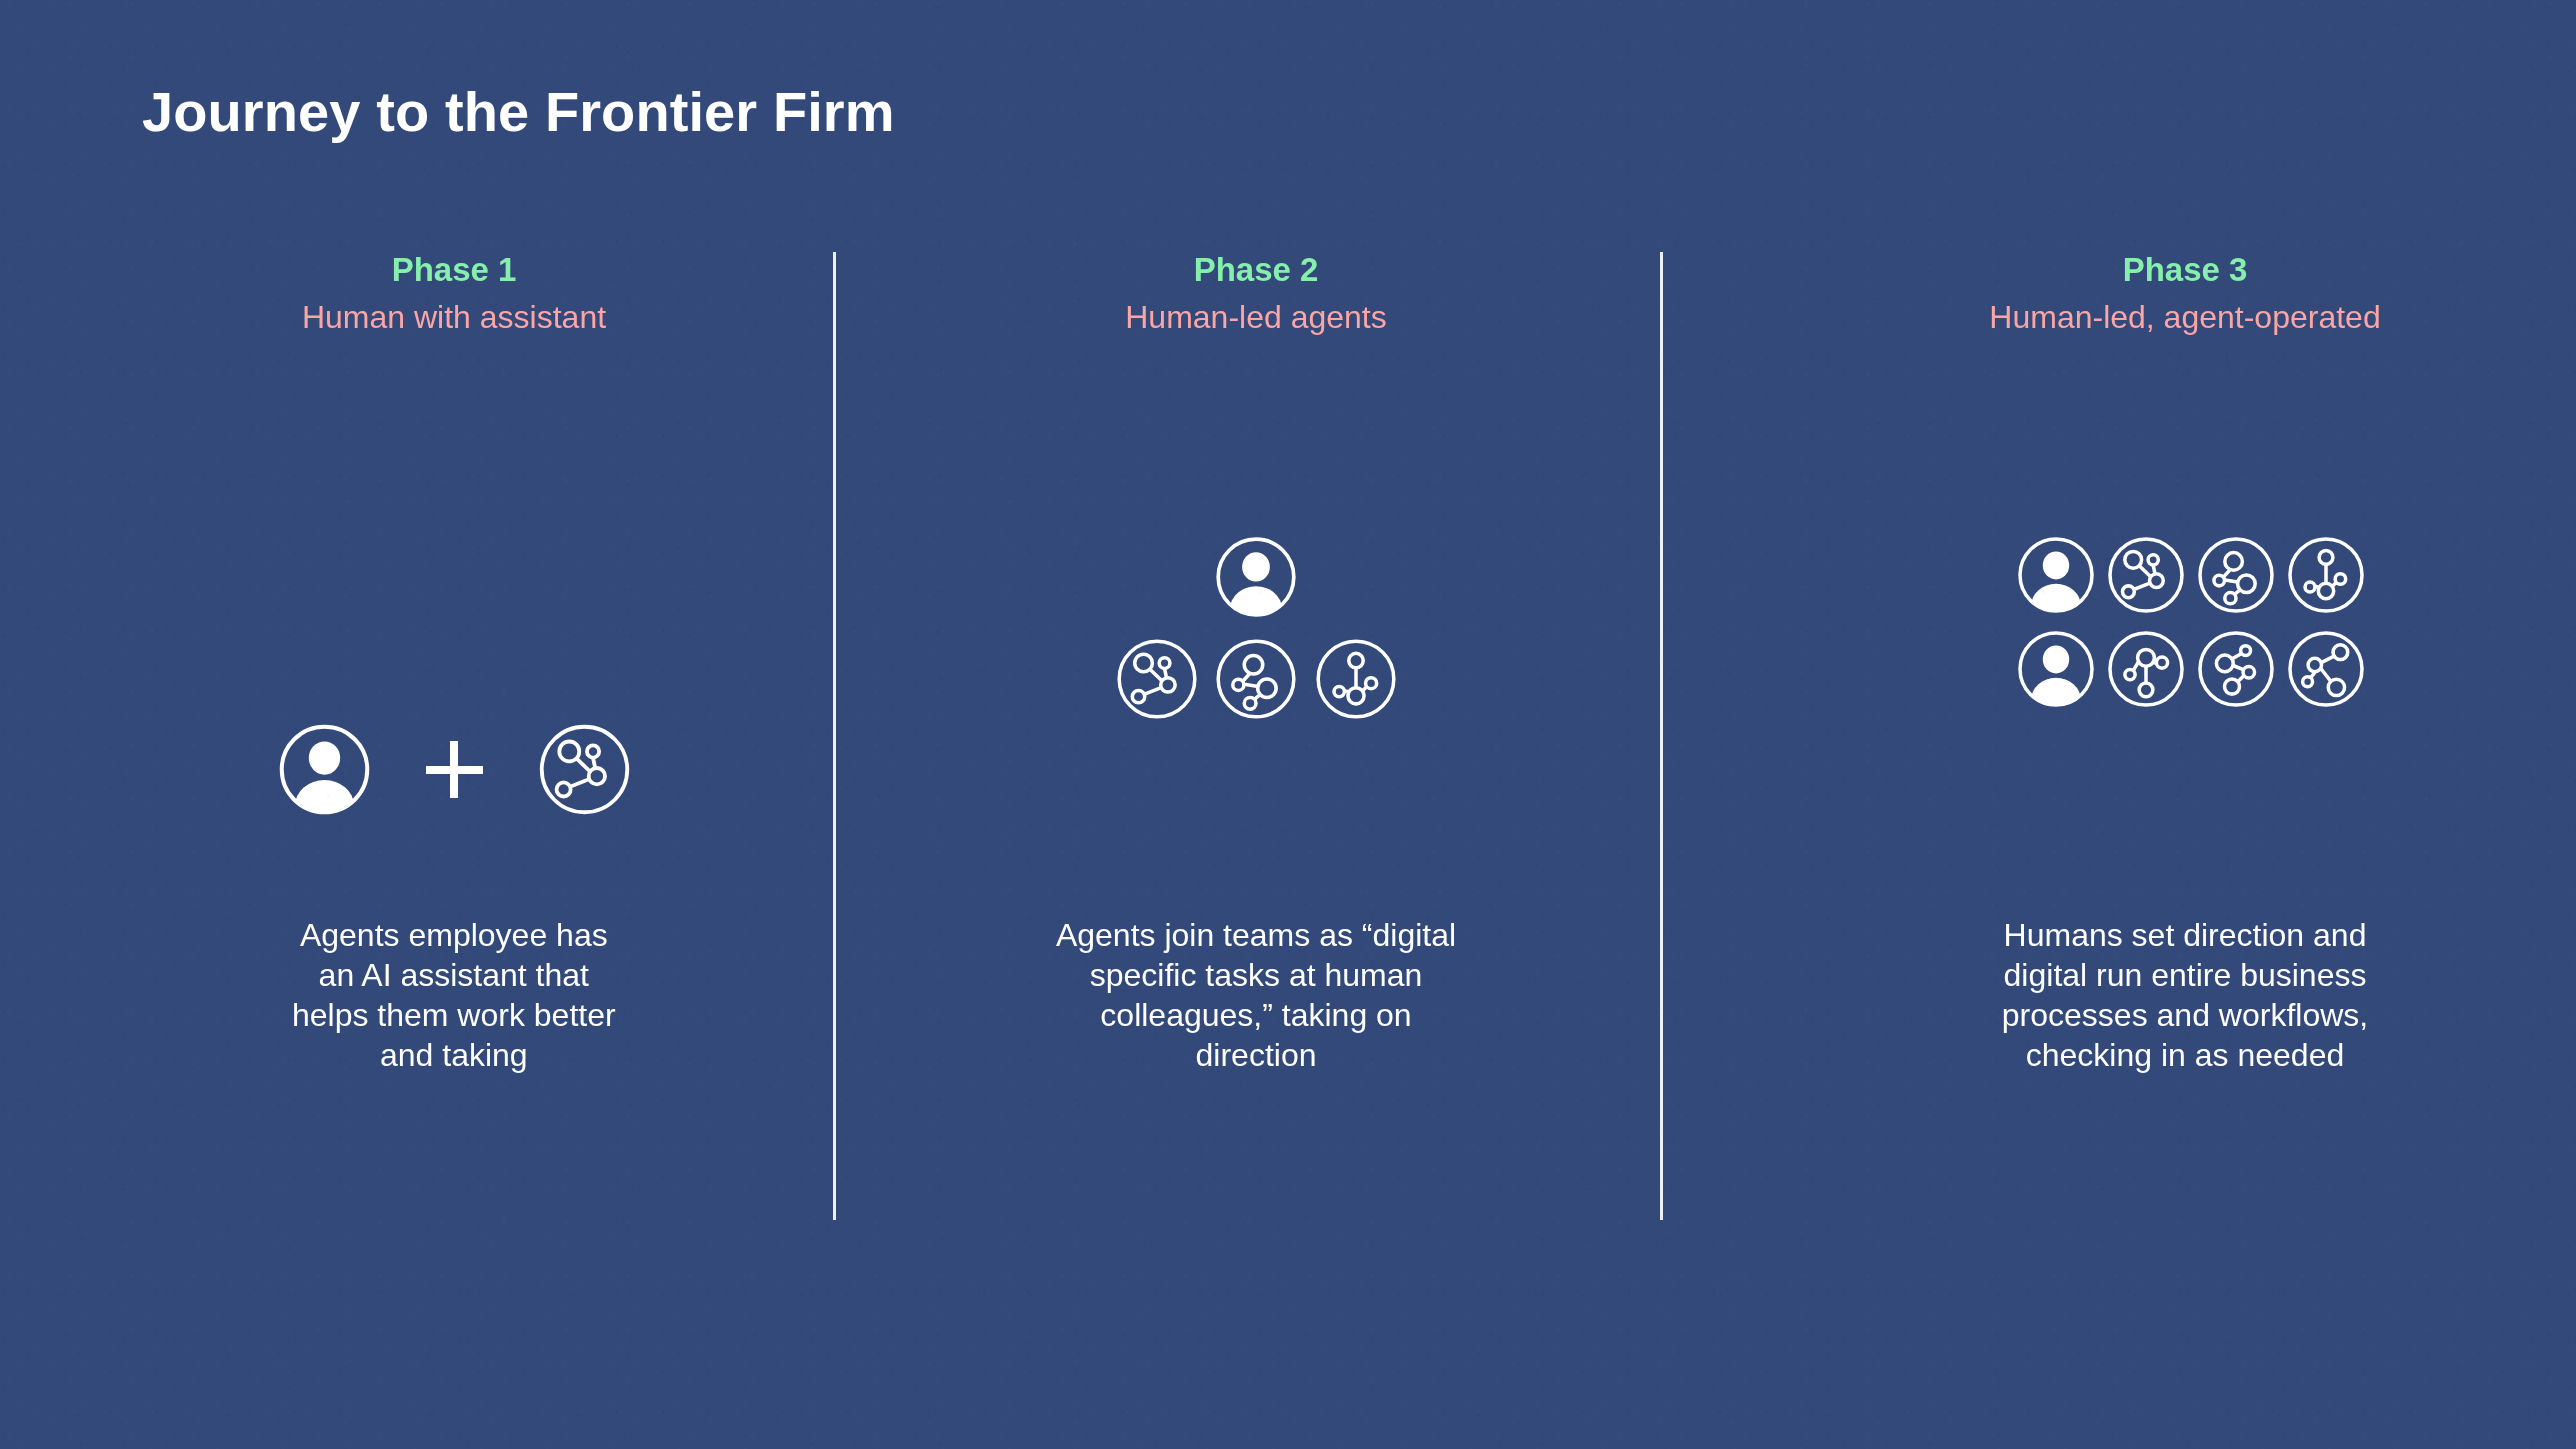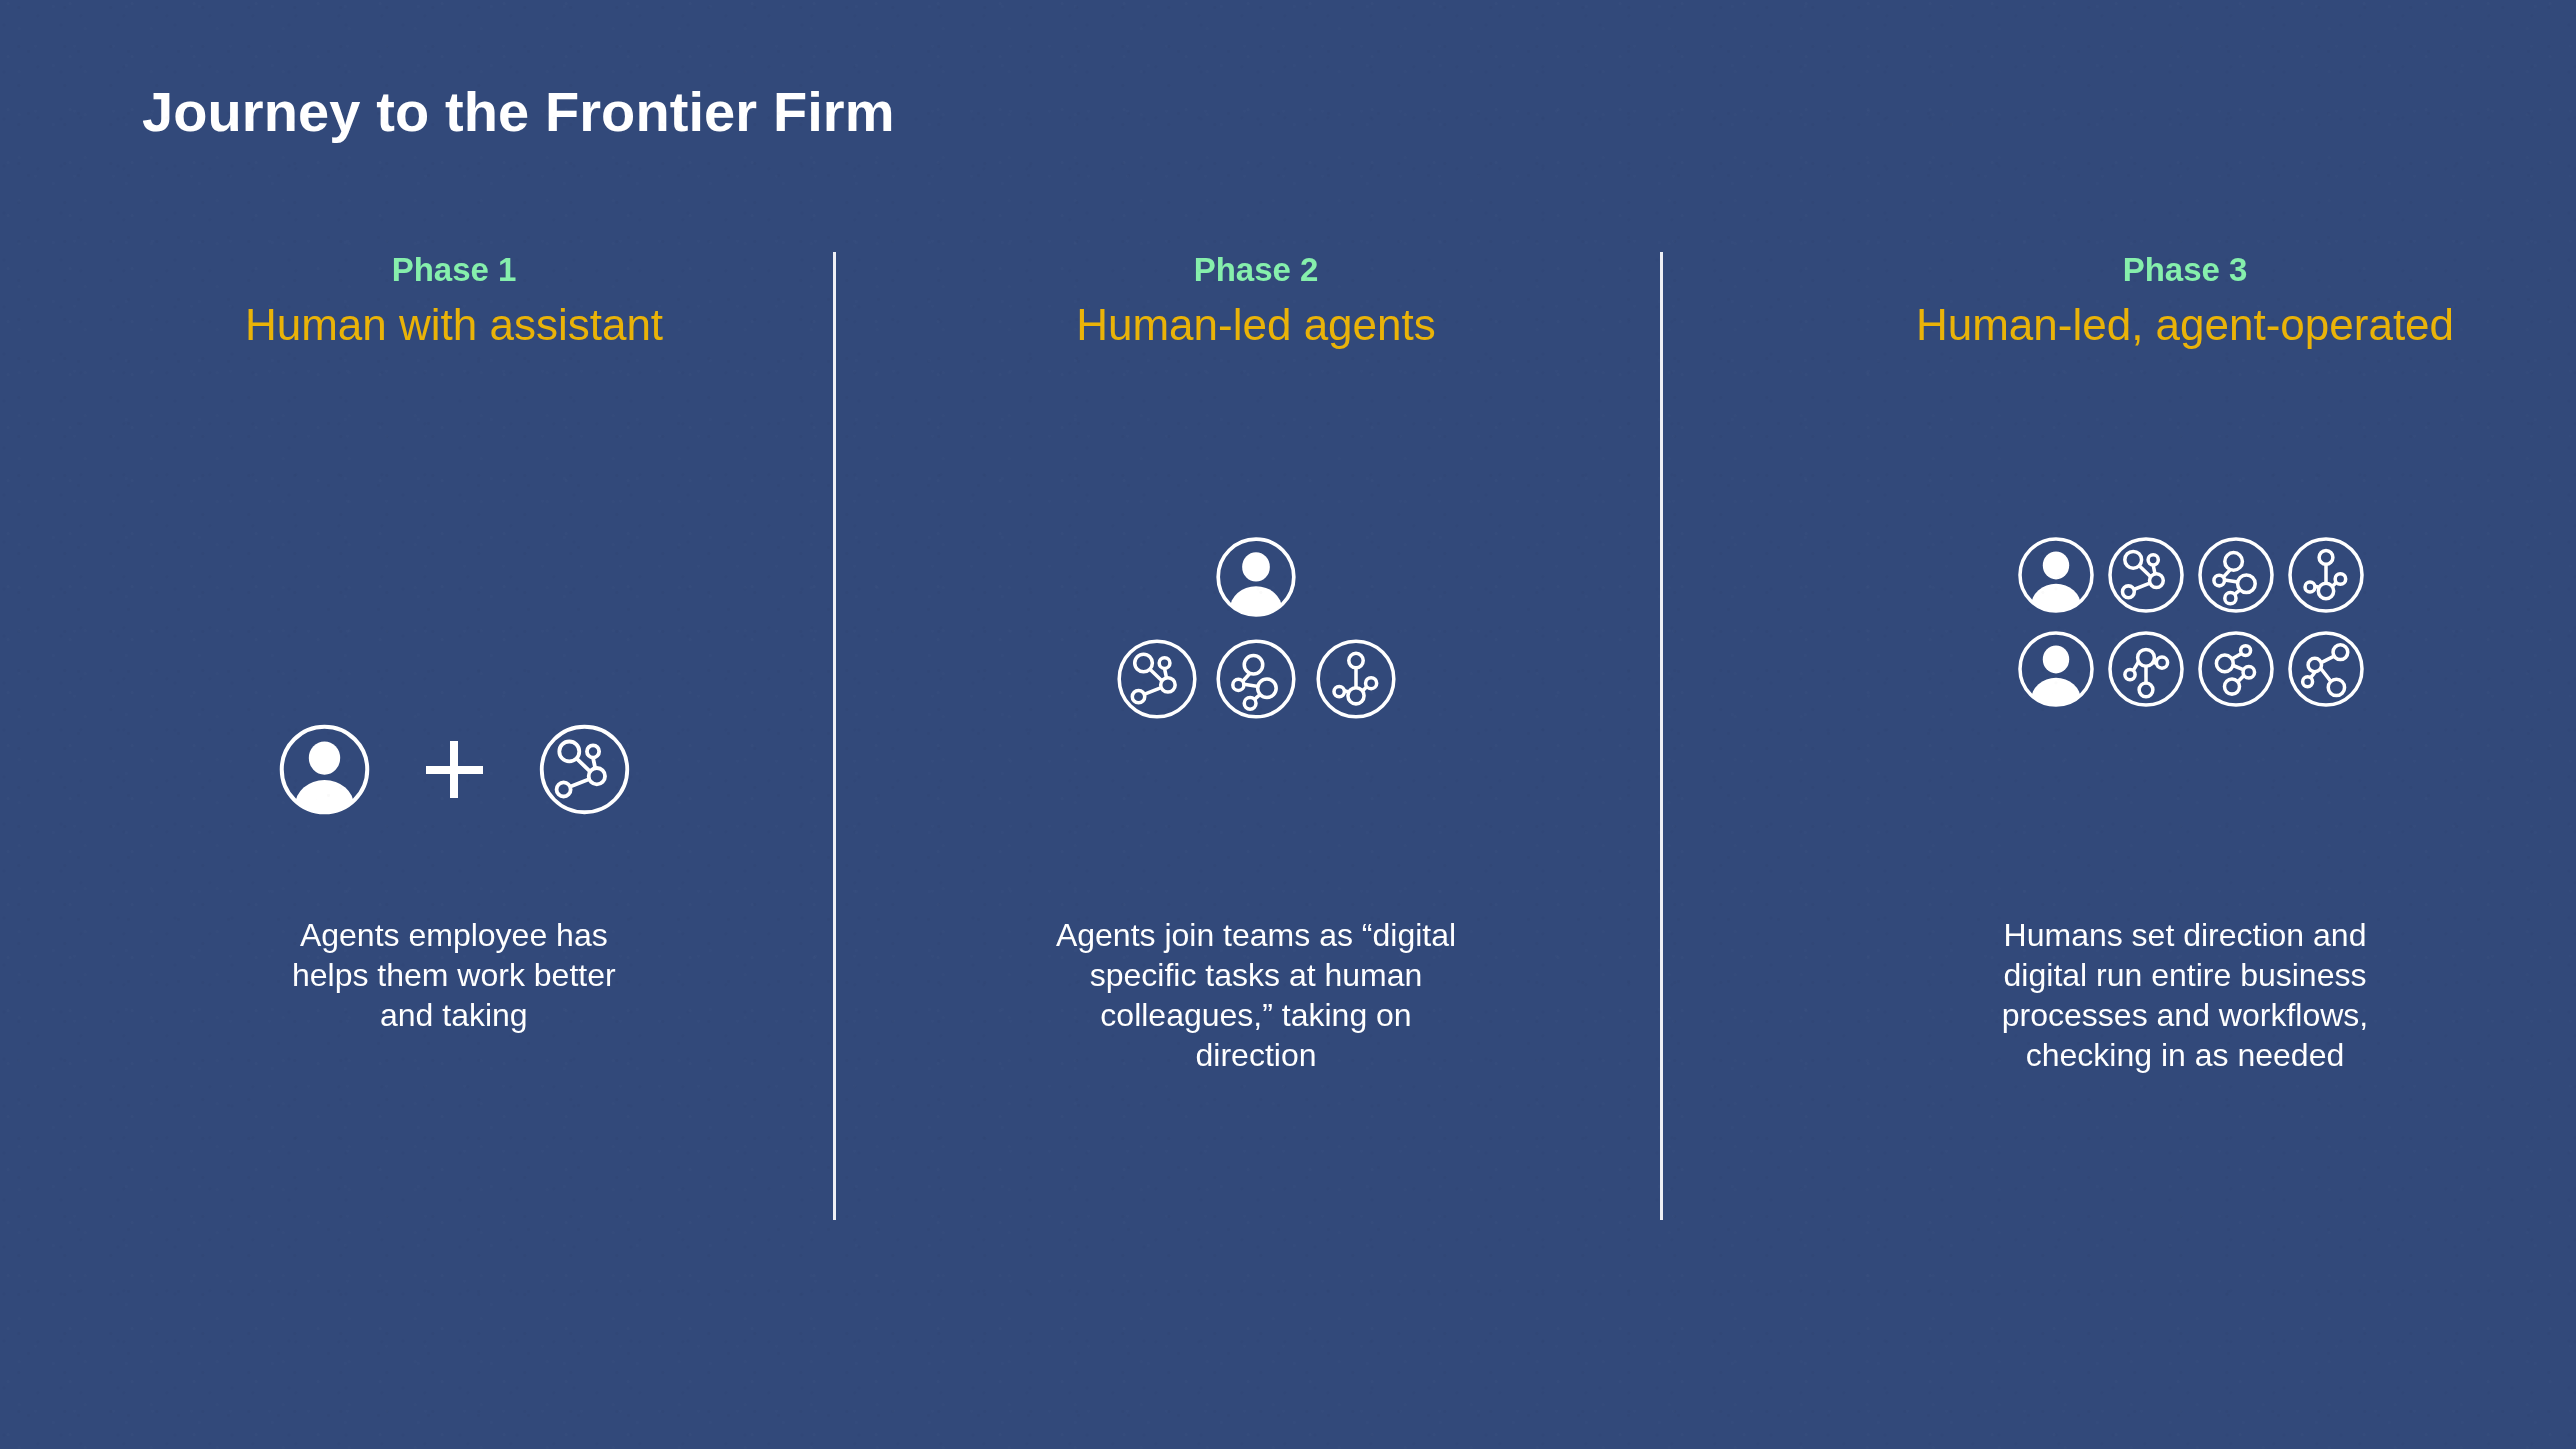--- a/index.html
+++ b/index.html
@@ -45,22 +45,22 @@
   }
 
   
   .col{position:absolute;top:252px;}
   .col-head{text-align:center;}
   .phase-label{
     font-size:33px;font-weight:700;line-height:1.12;
     color:#86efac;
   }
   .phase-sub{
-    font-size:44px;font-weight:300;line-height:1.18;
-    margin-top:10.3px;color:#eab308;
+    font-size:32px;font-weight:300;line-height:1.18;
+    margin-top:10.3px;color:#fca5a5;
   }
   .body-text{
     font-size:32px;font-weight:300;line-height:1.25;
     text-align:center;color:#ffffff;
   }
 
   
   .icons{position:absolute;}
   .icon-row{display:flex;align-items:center;justify-content:center;}
   .icon{display:block;}
@@ -117,20 +117,21 @@
             <circle cx="59" cy="31" r="6.4" fill="#32497a"></circle>
             <circle cx="63" cy="57" r="8.6" fill="#32497a"></circle>
             <circle cx="28" cy="71" r="7.4" fill="#32497a"></circle>
           </g>
         </svg>
       </div>
     </div>
 
     <div class="body-text" style="position:absolute;left:19.3px;top:663px;width:689px;">
       <div>Agents employee has</div>
+      <div>an AI assistant that</div>
       <div>helps them work better</div>
       <div>and taking</div>
     </div>
   </div>
 
   <div class="col" style="left:902px;width:708px;">
     <div class="col-head">
       <div class="phase-label">Phase 2</div>
       <div class="phase-sub">Human-led agents</div>
     </div>

